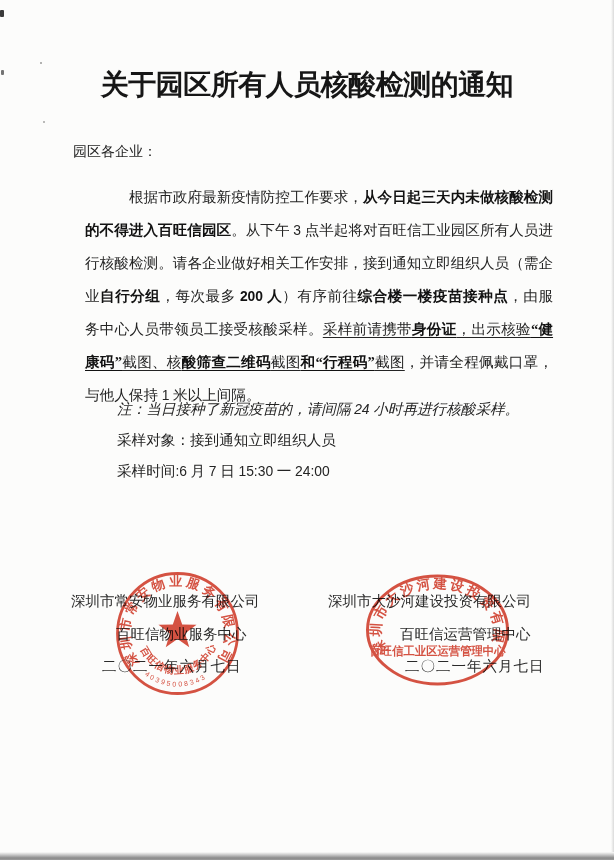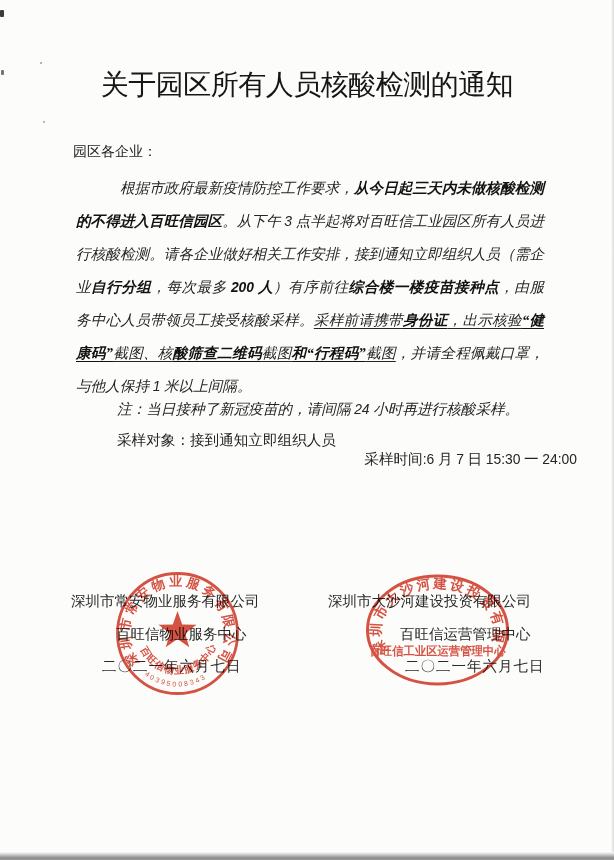--- a/index.html
+++ b/index.html
@@ -18,43 +18,43 @@
     background:linear-gradient(to right,#fcfcfb,#dadada);}
   .speck{position:absolute;background:#3a3a3a;border-radius:1px;}
   .speck.s1{left:0;top:10px;width:4px;height:7px;}
   .speck.s2{left:1px;top:70px;width:3px;height:5px;opacity:.7;}
   .speck.s3{left:40px;top:62px;width:2px;height:2px;opacity:.5;}
   .speck.s4{left:43px;top:121px;width:2px;height:2px;opacity:.45;}
 
   .title{
     position:absolute;top:66px;left:0;right:0;margin:0;
     text-align:center;
-    font-size:28px;line-height:38px;font-weight:400;
+    font-size:28px;line-height:38px;font-weight:700;
     letter-spacing:-0.5px;color:#161616;
   }
   .salutation{
     position:absolute;left:73px;top:141px;
     font-size:14px;line-height:22px;
   }
   .body-para{
-    position:absolute;left:73px;top:169px;width:468px;margin:3px;
+    position:absolute;left:73px;top:169px;width:468px;margin:12px;
     font-size:14.6px;line-height:33px;
-    text-align:justify;text-indent:44px;font-style:italic;
+    text-align:justify;text-indent:44px;
   }
   .body-para .b{font-weight:700;color:#121212;}
   .body-para .u{text-decoration:underline;text-underline-offset:3px;text-decoration-thickness:1px;}
   .num{font-family:"Liberation Sans","DejaVu Sans",sans-serif;font-size:0.95em;}
 
   .extra-line{
     position:absolute;left:117px;width:460px;height:31px;line-height:31px;
     font-size:14.6px;
   }
   .extra-line.l1{top:394px;font-style:italic;}
   .extra-line.l2{top:425px;}
-  .extra-line.l3{top:444px;text-align:right;}
+  .extra-line.l3{top:456px;}
 
   .sig-line{position:absolute;font-size:14.5px;line-height:18px;white-space:nowrap;color:#2a2a2a;}
   .sig-l1{left:71px; top:592px;}
   .sig-l2{left:116px;top:625px;}
   .sig-l3{left:102px;top:657px;letter-spacing:1px;}
   .sig-r1{left:328px;top:592px;}
   .sig-r2{left:400px;top:625px;}
   .sig-r3{left:405px;top:657px;letter-spacing:1px;}
 
   .seal{position:absolute;mix-blend-mode:multiply;opacity:.88;}

